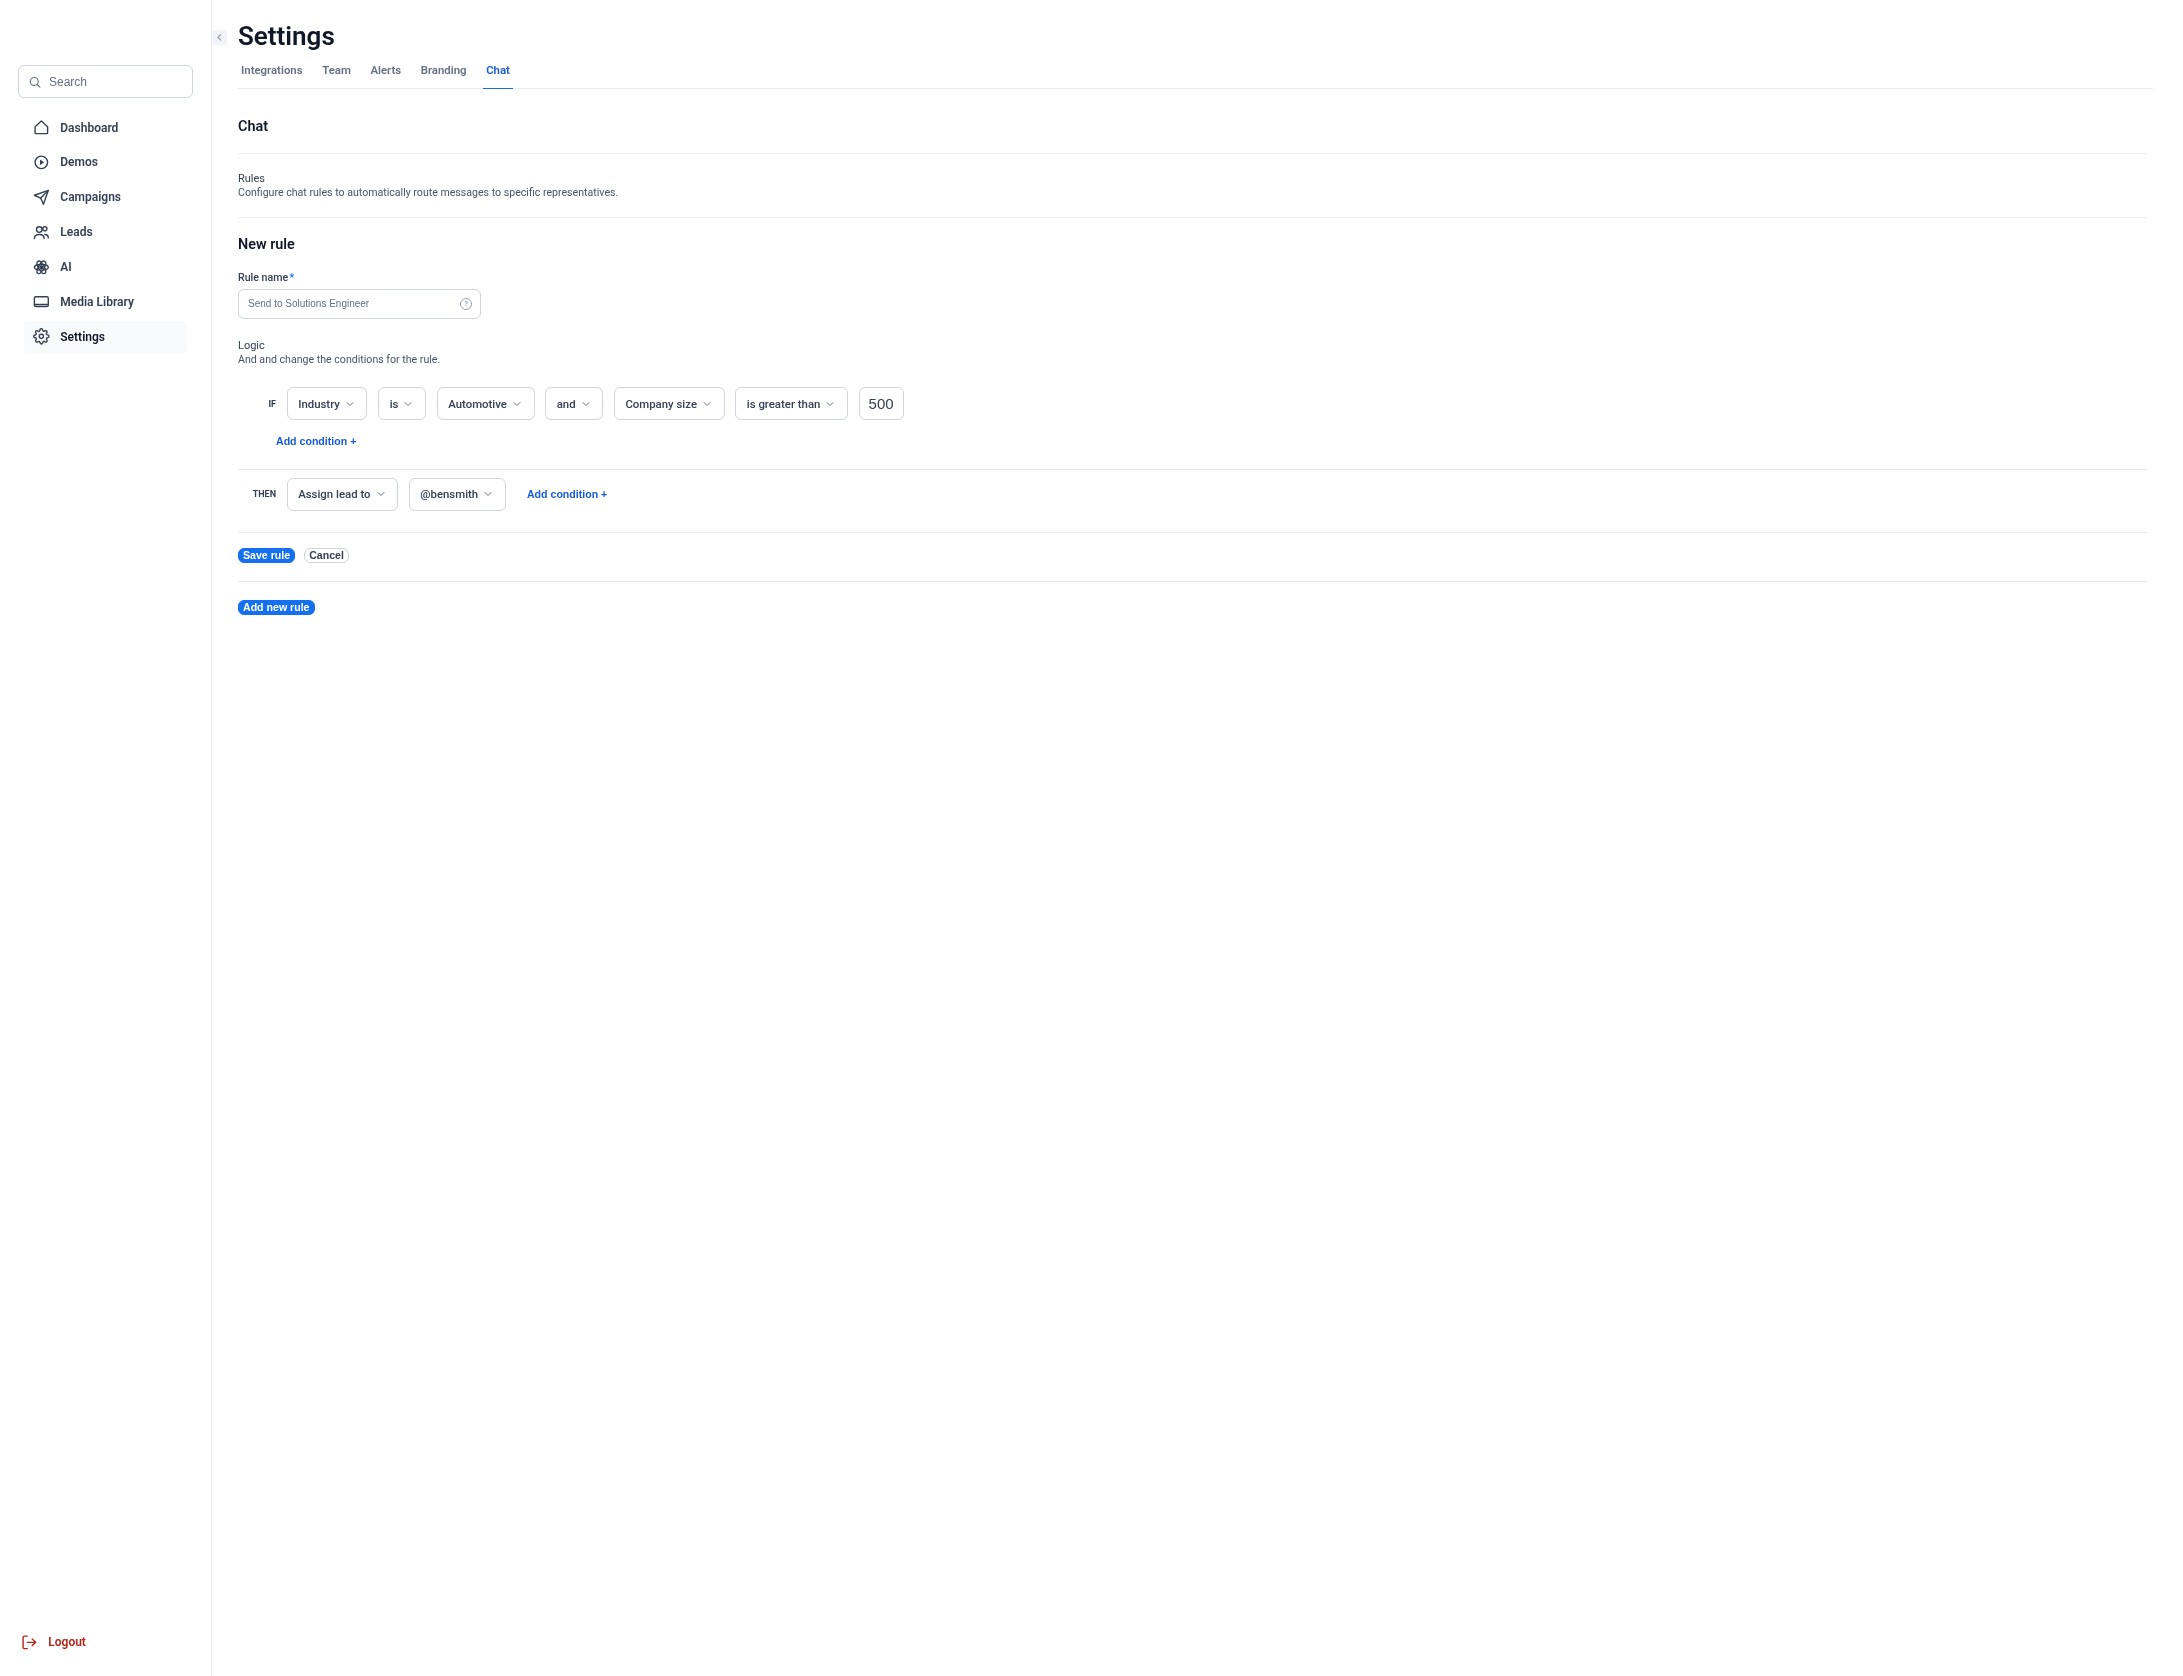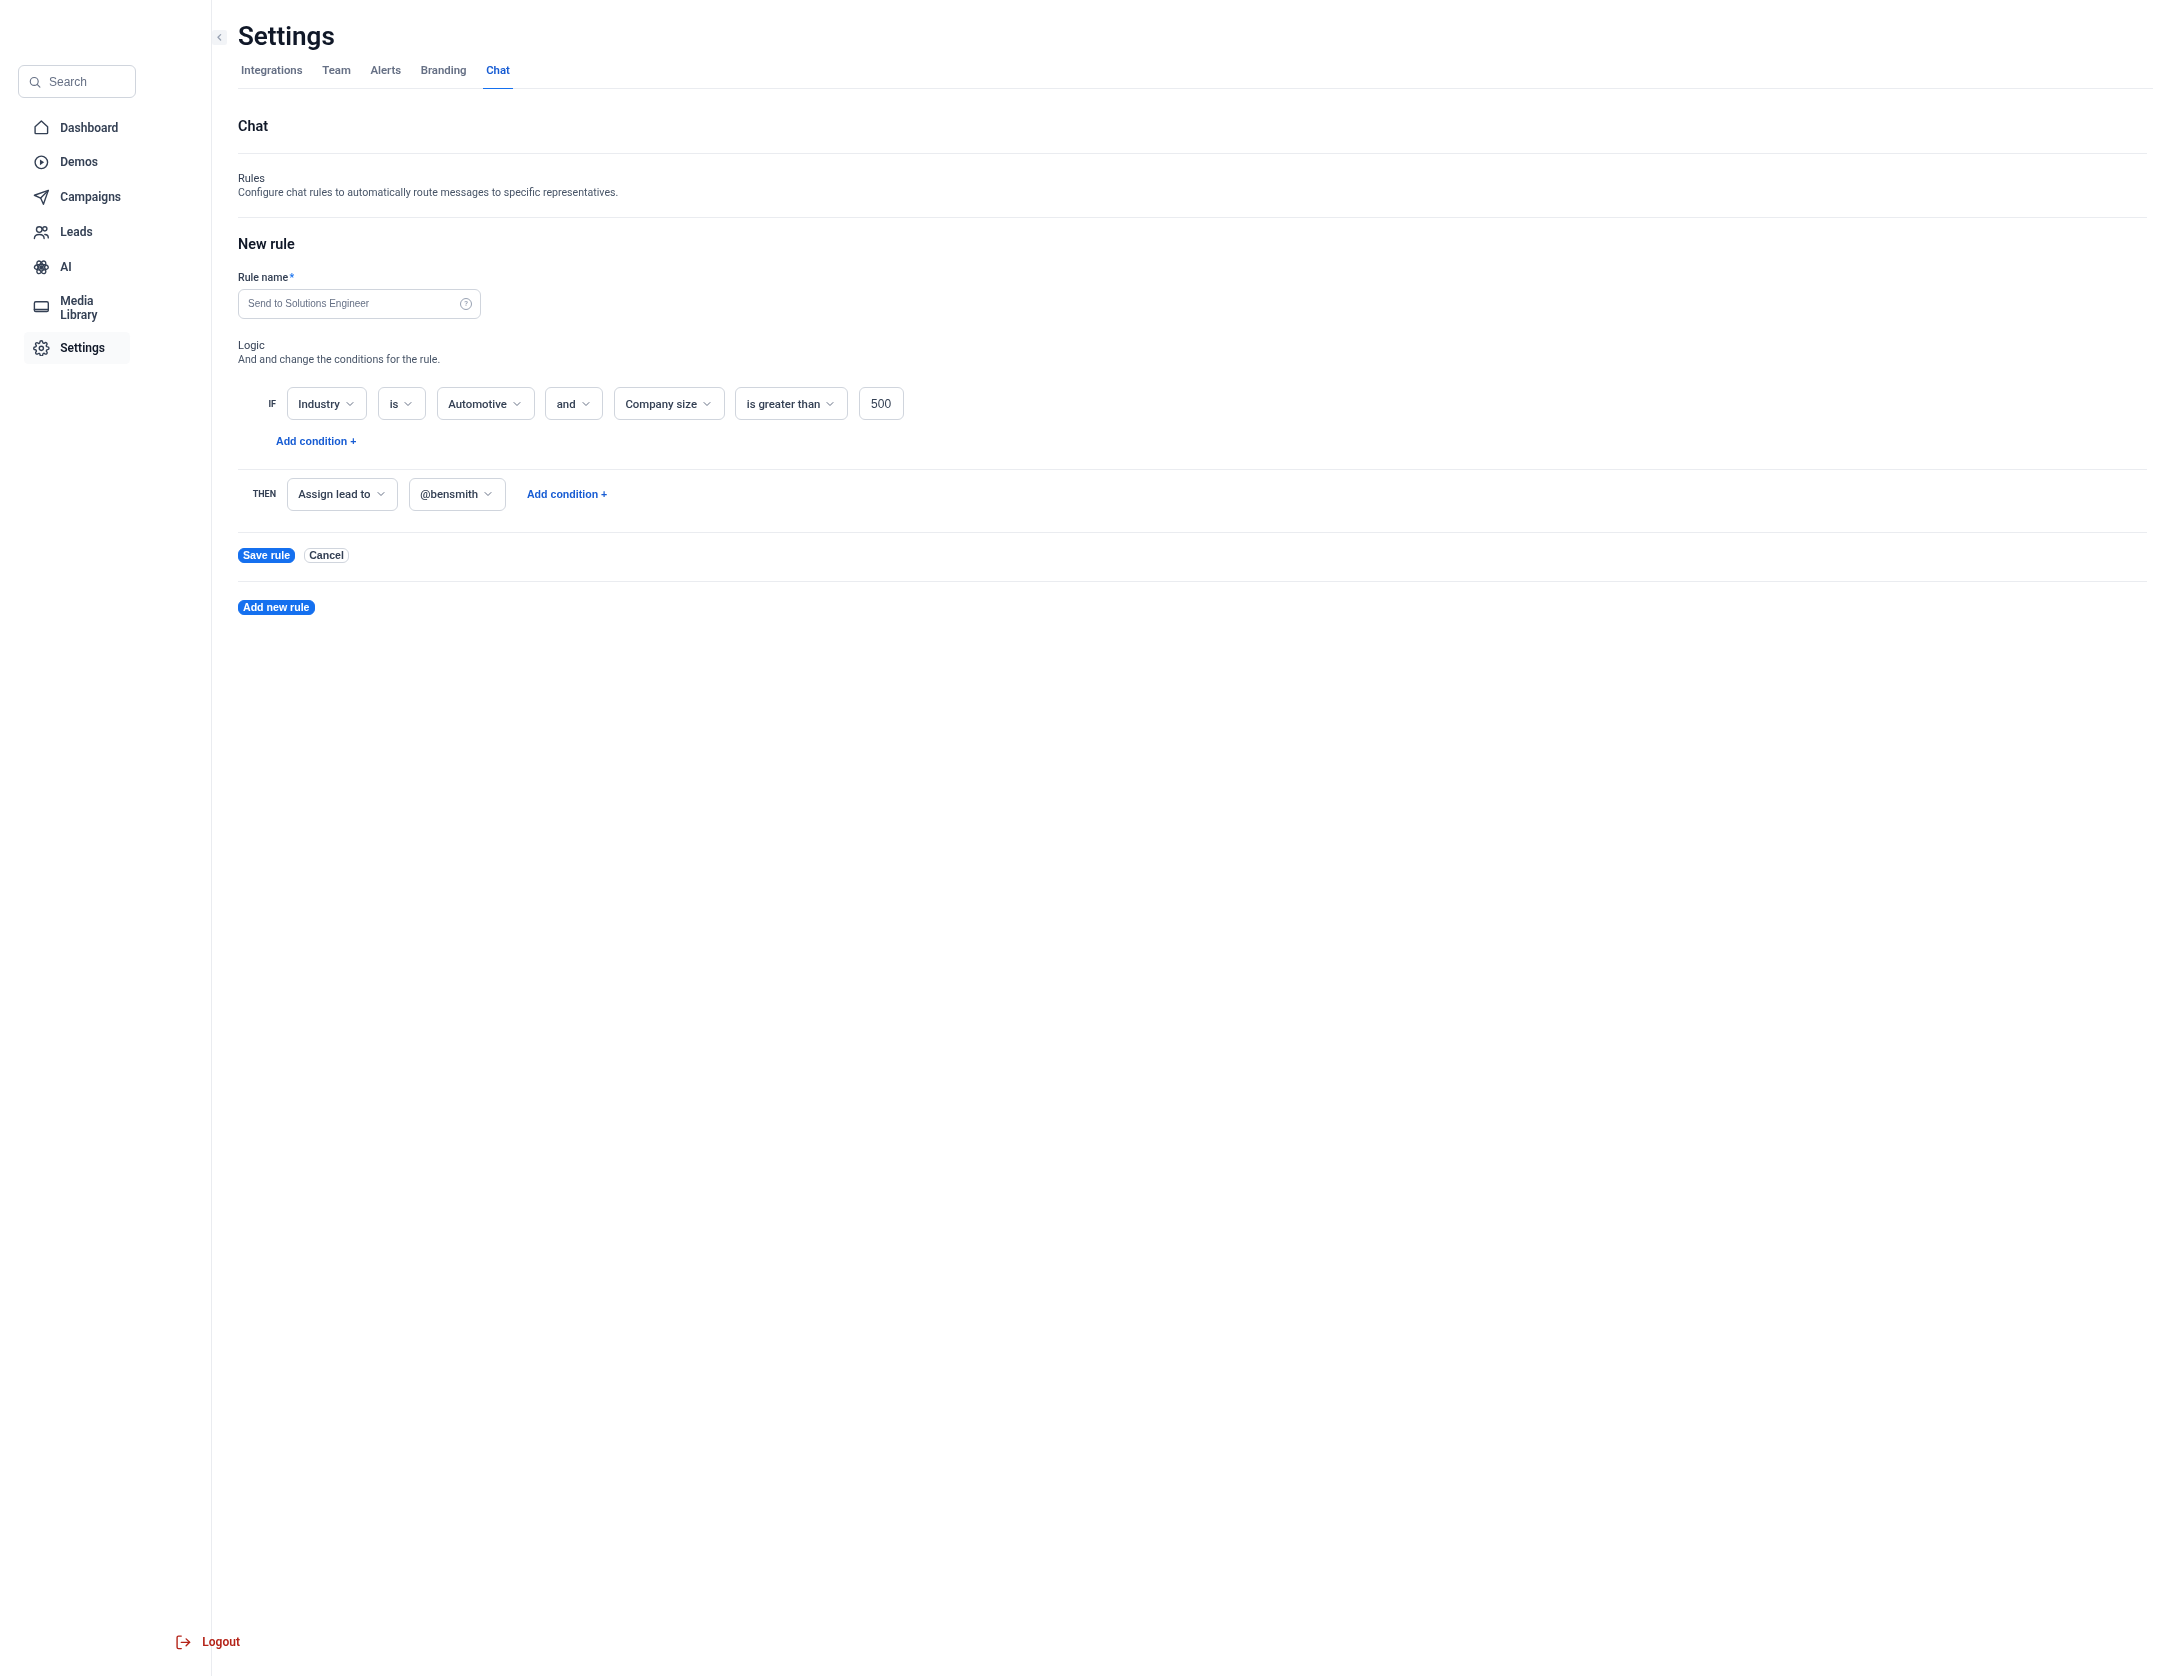--- a/index.html
+++ b/index.html
@@ -12,21 +12,21 @@
   .app {
     display: flex;
     min-height: 100vh;
   }
   
   .sidebar {
     width: 212px;
     min-width: 212px;
     border-right: 0.8px solid #EAECF0;
     display: flex;
-    flex-direction: row;
+    flex-direction: column;
     padding-bottom: 18px;
   }
   .sidebar-top {
     padding: 0 12px;
   }
   .search-wrap {
     margin: 65px 6px 13.6px 6px;
     position: relative;
   }
   .search-input {
@@ -227,21 +227,21 @@
     white-space: nowrap;
   }
   .pill .chev { width: 12px; height: 12px; color: #667085; }
   .value-input {
     height: 33px;
     width: 45px;
     padding: 0 9px;
     border: 0.8px solid #D0D5DD;
     border-radius: 6px;
     background: #fff;
-    font-size: 12px;
+    font-size: 15px;
     font-weight: 500;
     color: #344054;
     text-align: center;
   }
   .link-btn {
     background: none; border: none;
     color: #175CD3;
     font-size: 10.6px;
     font-weight: 600;
     cursor: pointer;

